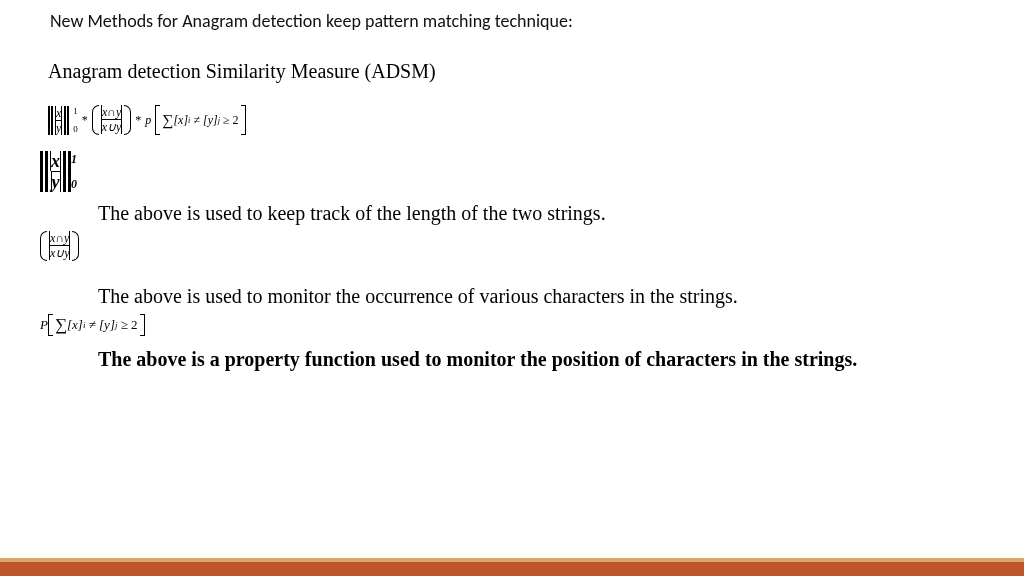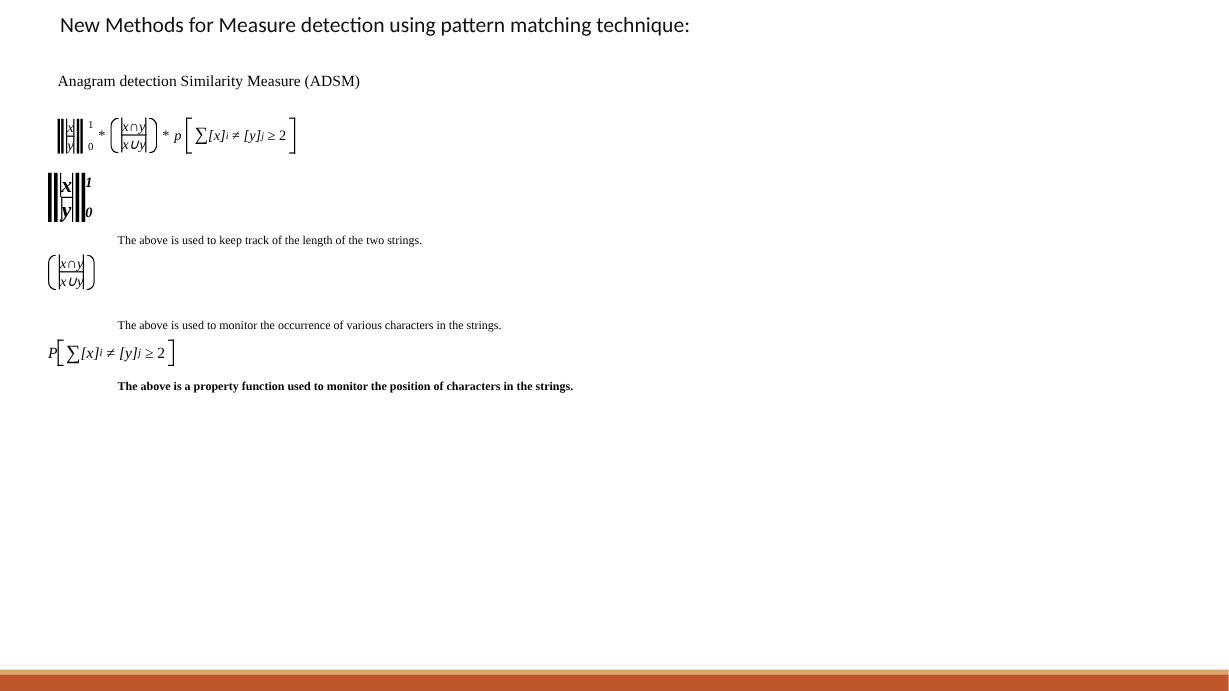--- a/index.html
+++ b/index.html
@@ -13,21 +13,21 @@
     overflow: hidden;
   }
   .title {
     font-family: Calibri, Arial, sans-serif;
     font-size: 18px;
     font-weight: 500;
     color: #111;
     padding: 10px 0 0 50px;
   }
   .subtitle {
-    font-size: 13px;
+    font-size: 20px;
     padding: 28px 0 0 48px;
   }
   .formula-block {
     padding-left: 48px;
     margin-top: 22px;
   }
   .formula-main {
     display: flex;
     align-items: center;
     gap: 4px;
@@ -86,21 +86,21 @@
     width: 4px;
     align-self: stretch;
     border: 1px solid #000;
   }
   .bracket::before { border-right: none; }
   .bracket::after  { border-left: none; }
   .italic { font-style: italic; }
   .sigma { font-size: 1.3em; }
 
   .explain {
-    font-size: 10px;
+    font-size: 20px;
     padding-left: 98px;
     margin-top: 10px;
   }
   .small-formula {
     padding-left: 40px;
     margin-top: 6px;
     font-size: 12px;
     display: flex;
     align-items: center;
   }
@@ -113,21 +113,21 @@
   .footer .stripe2 { height: 14px; background: #c0572c; }
 
   
   .h28 .big-bar, .h28.paren::before, .h28.paren::after, .h28.bracket::before, .h28.bracket::after { min-height: 28px; }
   .h40 .big-bar { min-height: 40px; }
   .w3 { width:3px; }
 </style>
 </head>
 <body>
 
-<div class="title">New Methods for Measure detection using pattern matching technique:</div>
+<div class="title">New Methods for Anagram detection keep pattern matching technique:</div>
 
 <div class="subtitle">Anagram detection Similarity Measure (ADSM)</div>
 
 <div class="formula-block">
   <div class="formula-main">
 
     <span class="norm-xy h28">
       <span class="big-bar"></span>
         <span style="width:1px"></span>
         <span class="big-bar"></span>

